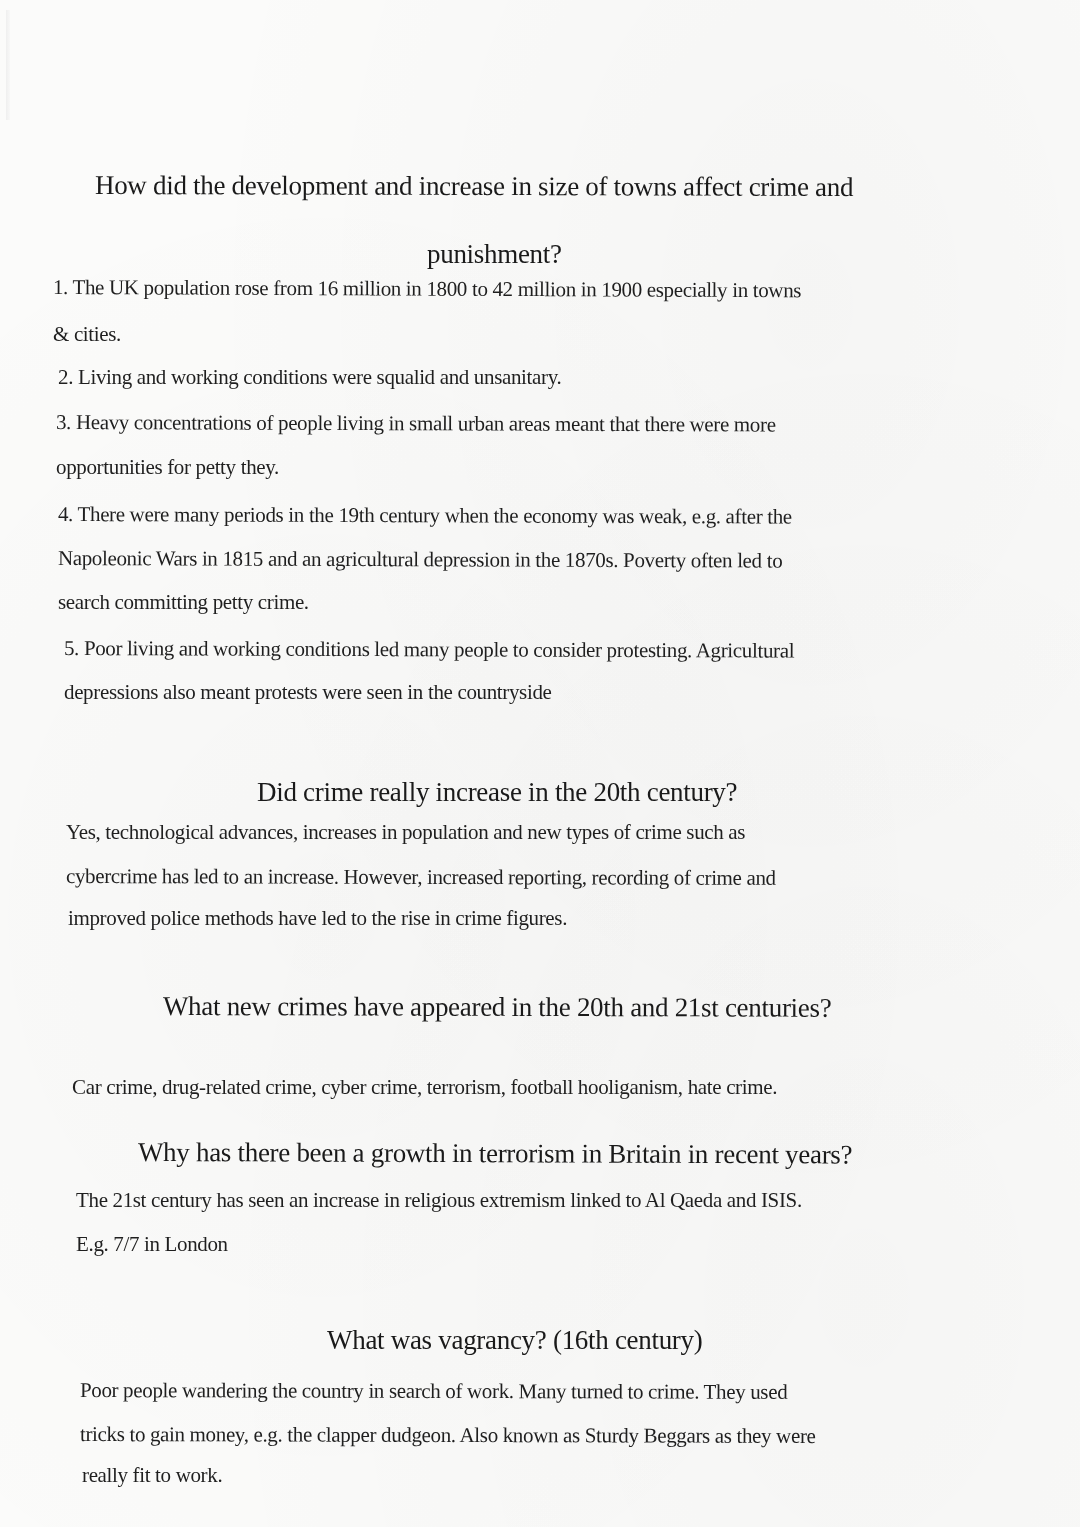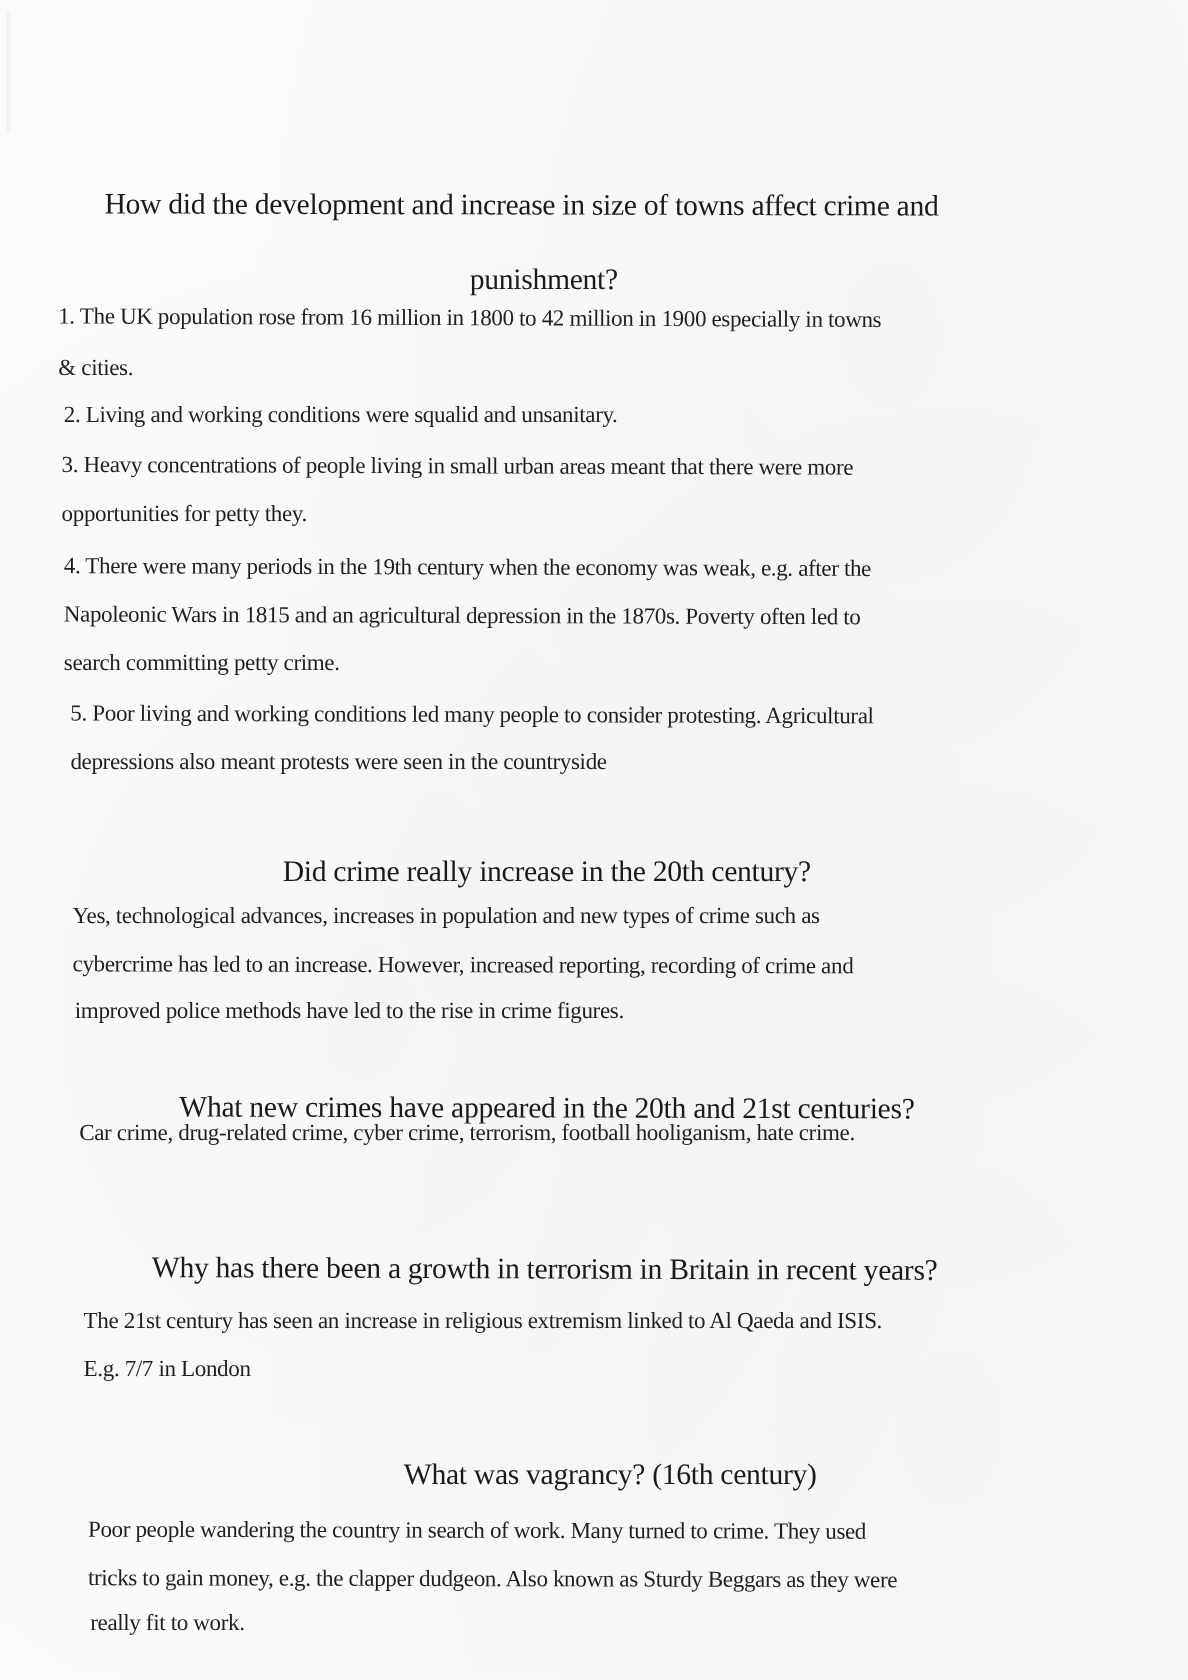--- a/index.html
+++ b/index.html
@@ -76,29 +76,29 @@
 
   <section>
     <div class="heading" style="left:257px; top:777px;">Did crime really increase in the 20th century?</div>
     <div class="line" style="left:66px; top:820px;">Yes, technological advances, increases in population and new types of crime such as</div>
     <div class="line" style="left:66px; top:864px; transform:rotate(0.15deg);">cybercrime has led to an increase. However, increased reporting, recording of crime and</div>
     <div class="line" style="left:68px; top:906px;text-align:center;">improved police methods have led to the rise in crime figures.</div>
   </section>
 
   <section>
     <div class="heading" style="left:163px; top:991px; transform:rotate(0.15deg);">What new crimes have appeared in the 20th and 21st centuries?</div>
-    <div class="line" style="left:72px; top:1017px;text-align:center;">Car crime, drug-related crime, cyber crime, terrorism, football hooliganism, hate crime.</div>
+    <div class="line" style="left:72px; top:1075px;text-align:center;">Car crime, drug-related crime, cyber crime, terrorism, football hooliganism, hate crime.</div>
   </section>
 
   <section>
     <div class="heading" style="left:138px; top:1137px; transform:rotate(0.2deg);">Why has there been a growth in terrorism in Britain in recent years?</div>
     <div class="line" style="left:76px; top:1188px;text-align:center;">The 21st century has seen an increase in religious extremism linked to Al Qaeda and ISIS.</div>
     <div class="line" style="left:76px; top:1232px;">E.g. 7/7 in London</div>
   </section>
 
   <section>
-    <div class="heading" style="left:327px; top:1325px;margin-left:40px;">What was vagrancy? (16th century)</div>
+    <div class="heading" style="left:327px; top:1325px;">What was vagrancy? (16th century)</div>
     <div class="line" style="left:80px; top:1378px; transform:rotate(0.15deg);">Poor people wandering the country in search of work. Many turned to crime. They used</div>
     <div class="line" style="left:80px; top:1422px; transform:rotate(0.15deg);">tricks to gain money, e.g. the clapper dudgeon. Also known as Sturdy Beggars as they were</div>
     <div class="line" style="left:82px; top:1463px;">really fit to work.</div>
   </section>
 
 </main>
 
 </body></html>

